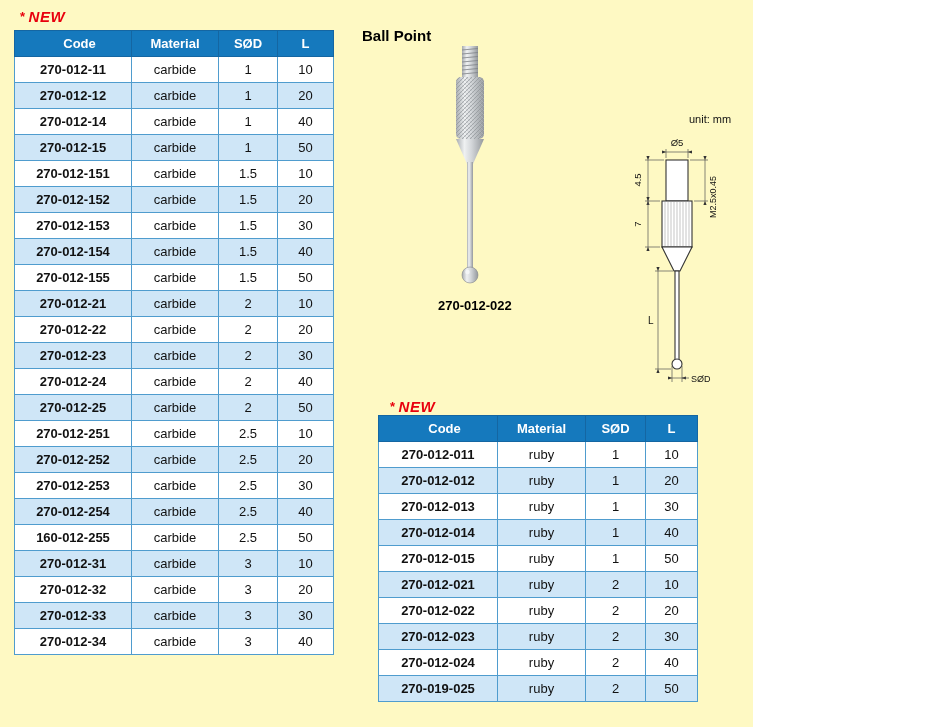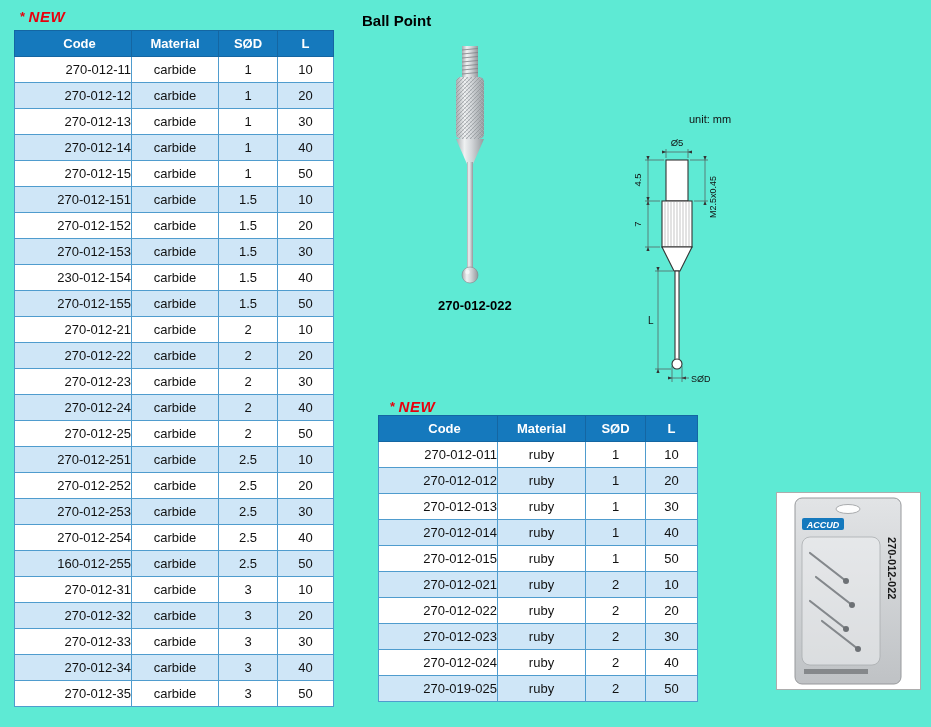--- a/index.html
+++ b/index.html
@@ -1,30 +1,30 @@
 <!DOCTYPE html>
 <html><head>
 <meta charset="utf-8">
 <style>
   * { margin:0; padding:0; box-sizing:border-box; }
   html,body { background:#fff; }
   body { font-family:"Liberation Sans", sans-serif; }
-  .page { position:relative; width:931px; height:727px; background:#5eead4; overflow:hidden; }
+  .page { position:relative; width:753px; height:727px; background:#fef9c3; overflow:hidden; }
   .abs { position:absolute; }
 
   .new-label { position:absolute; color:#e8000d; font-weight:bold; font-style:italic; font-size:15px; letter-spacing:0.5px; }
   .new-label .star { font-style:normal; font-size:13px; margin-right:3px; vertical-align:1px; }
 
   .title { position:absolute; font-size:15px; font-weight:bold; color:#000; }
 
   table.spec { position:absolute; border-collapse:collapse; table-layout:fixed; border:1px solid #1466a2; }
   table.spec th { background:#1579bd; color:#fff; font-size:13px; font-weight:bold; height:26px; border:1px solid #1466a2; text-align:center; }
   table.spec th:first-child { text-align:center; padding-left:13px; }
   table.spec td { font-size:13px; height:26px; border:1px solid #4f9cce; text-align:center; color:#111; background:#fff; }
-  table.spec td:first-child { font-weight:normal;text-align:right; }
+  table.spec td:first-child { font-weight:bold; }
   table.spec tbody tr:nth-child(even) td { background:#cfe6f7; }
 
   .caption { position:absolute; font-size:13px; font-weight:bold; color:#000; }
   .pkg-label { position:absolute; font-size:13px; color:#000; }
   .pkg-box { position:absolute; width:145px; height:198px; border:1px solid #adadad; background:#fff; display:flex; align-items:center; justify-content:center; }
 
   svg text { font-family:"Liberation Sans", sans-serif; }
 </style>
 </head>
 <body>
@@ -57,26 +57,20 @@
           <td>1</td>
           <td>10</td>
         </tr>
         <tr>
           <td>270-012-12</td>
           <td>carbide</td>
           <td>1</td>
           <td>20</td>
         </tr>
         <tr>
-          <td>270-012-13</td>
-          <td>carbide</td>
-          <td>1</td>
-          <td>30</td>
-        </tr>
-        <tr>
           <td>270-012-14</td>
           <td>carbide</td>
           <td>1</td>
           <td>40</td>
         </tr>
         <tr>
           <td>270-012-15</td>
           <td>carbide</td>
           <td>1</td>
           <td>50</td>
@@ -93,21 +87,21 @@
           <td>1.5</td>
           <td>20</td>
         </tr>
         <tr>
           <td>270-012-153</td>
           <td>carbide</td>
           <td>1.5</td>
           <td>30</td>
         </tr>
         <tr>
-          <td>230-012-154</td>
+          <td>270-012-154</td>
           <td>carbide</td>
           <td>1.5</td>
           <td>40</td>
         </tr>
         <tr>
           <td>270-012-155</td>
           <td>carbide</td>
           <td>1.5</td>
           <td>50</td>
         </tr>
@@ -187,31 +181,25 @@
           <td>270-012-33</td>
           <td>carbide</td>
           <td>3</td>
           <td>30</td>
         </tr>
         <tr>
           <td>270-012-34</td>
           <td>carbide</td>
           <td>3</td>
           <td>40</td>
-        </tr>
-        <tr>
-          <td>270-012-35</td>
-          <td>carbide</td>
-          <td>3</td>
-          <td>50</td>
         </tr>
       </tbody>
   </table>
 
-  <div class="title" style="left:362px; top:12px;">Ball Point</div>
+  <div class="title" style="left:362px; top:27px;">Ball Point</div>
 
   <svg class="abs" style="left:415px; top:42px;" width="110" height="250" viewBox="0 0 110 250">
     <defs>
       <linearGradient id="metalH" x1="0" y1="0" x2="1" y2="0">
         <stop offset="0" stop-color="#a7abaf"></stop>
         <stop offset="0.3" stop-color="#eff1f2"></stop>
         <stop offset="0.55" stop-color="#d4d7da"></stop>
         <stop offset="1" stop-color="#94989c"></stop>
       </linearGradient>
       <pattern id="knurlP" width="4" height="4" patternUnits="userSpaceOnUse">

